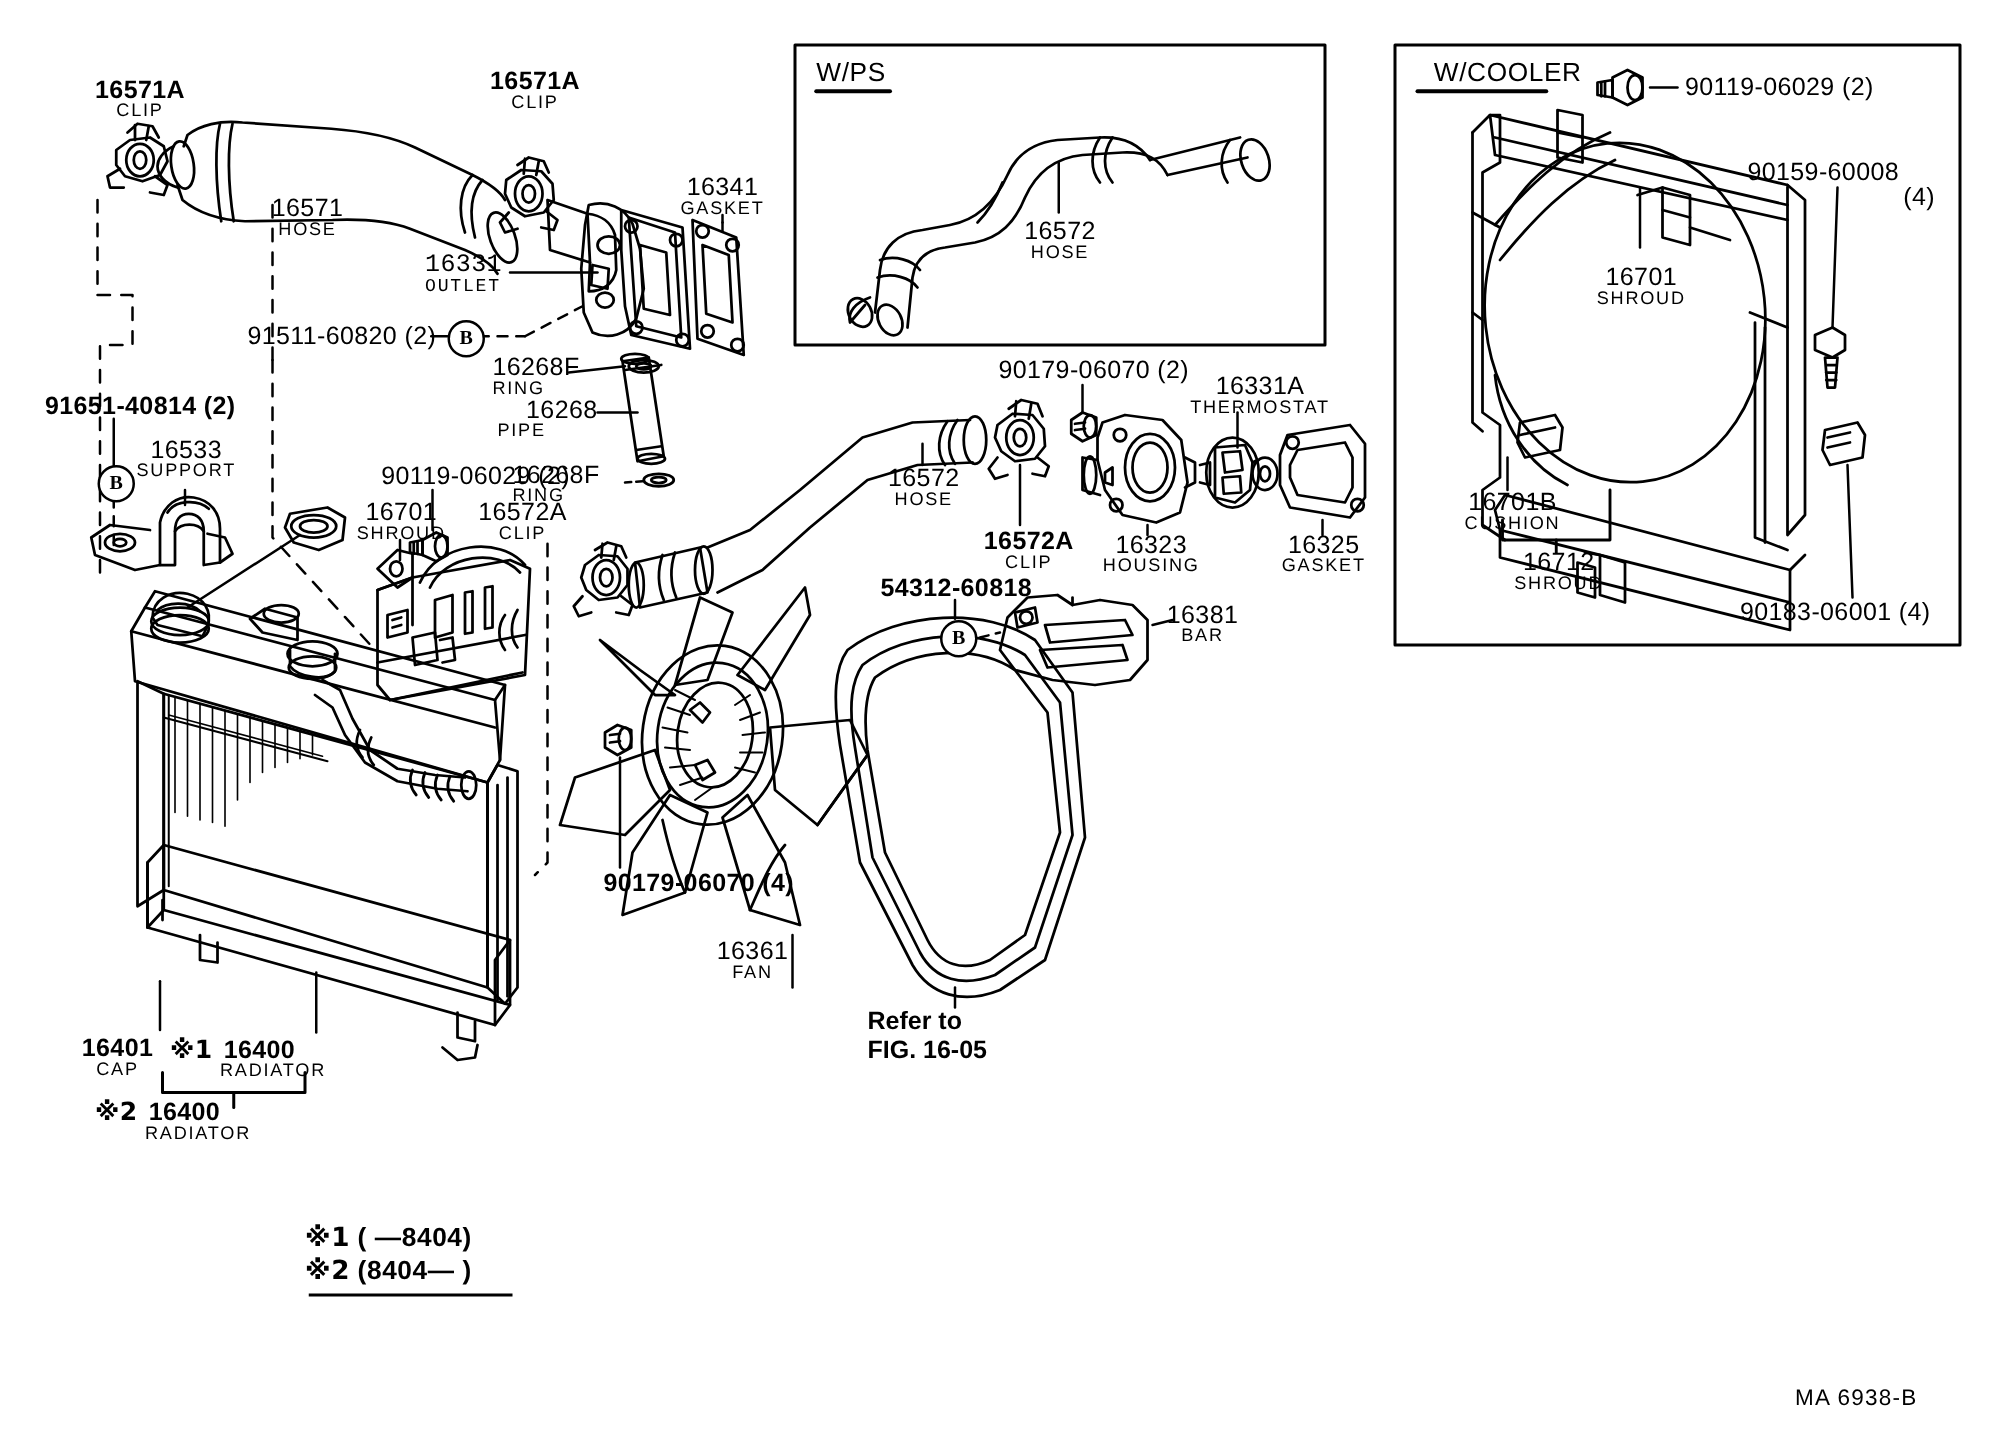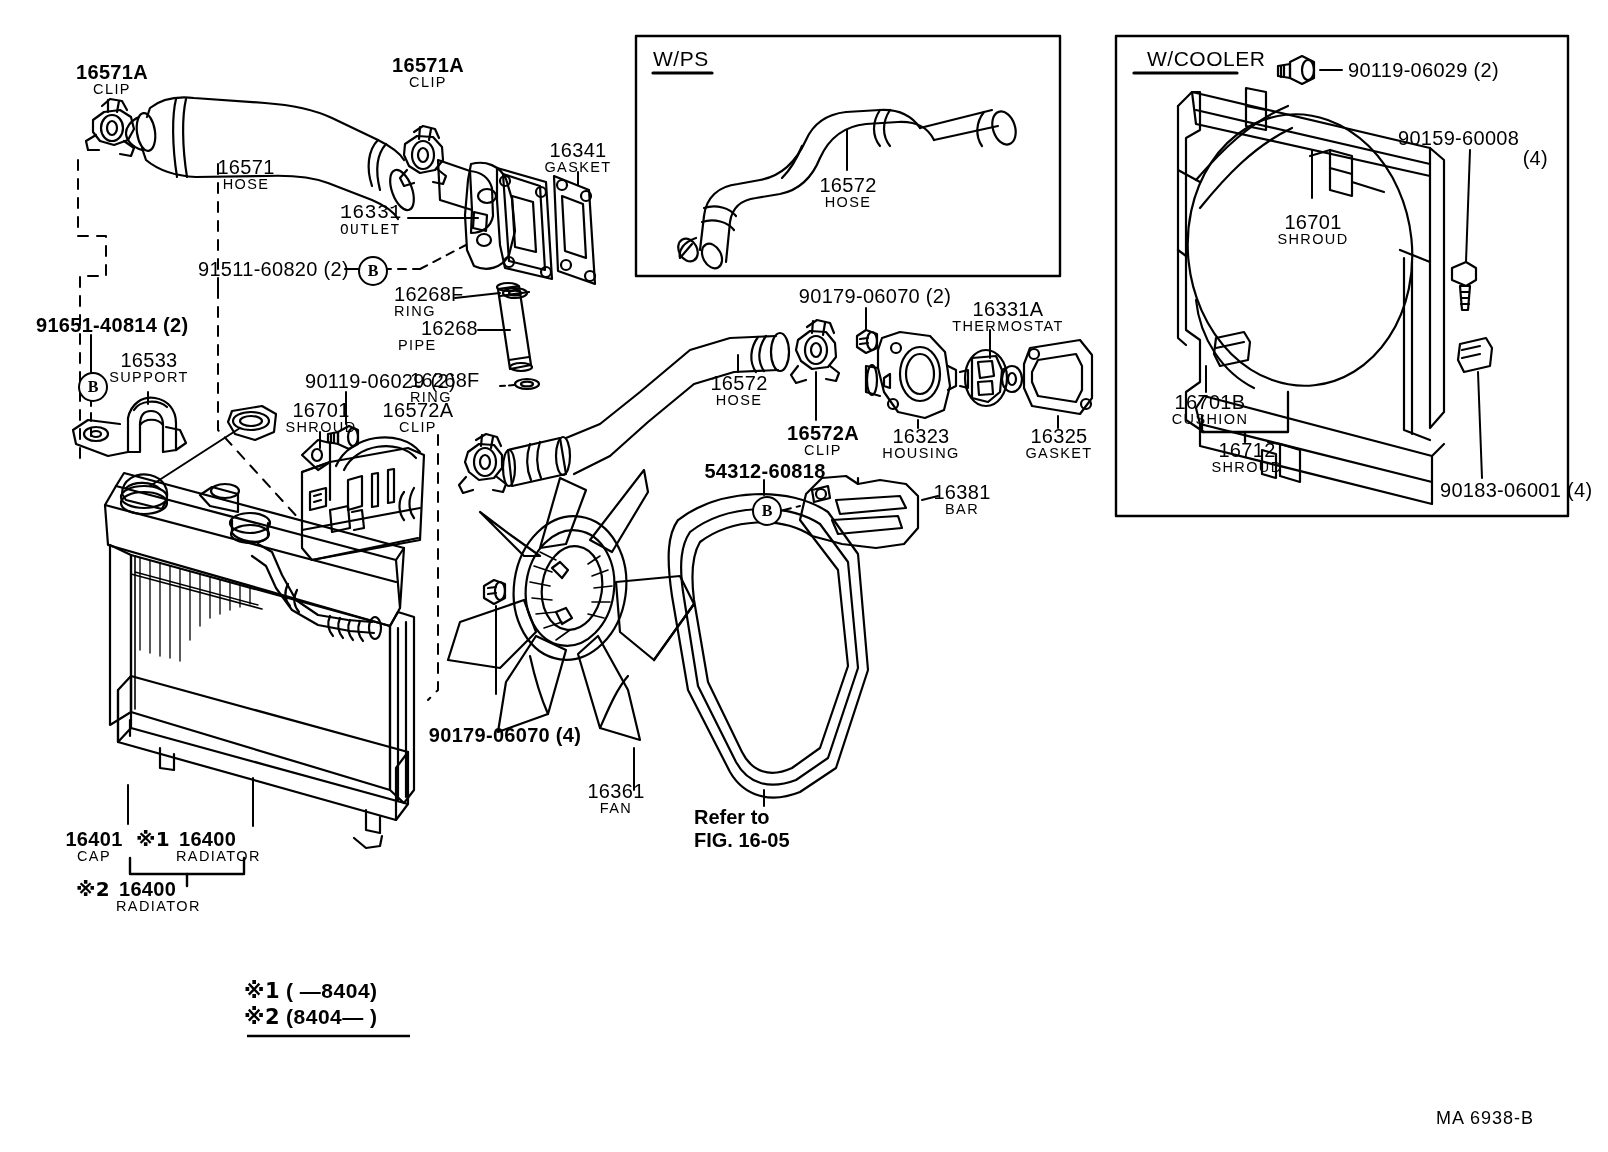--- a/index.html
+++ b/index.html
@@ -621,25 +621,25 @@
 <div class="lbl ctr" style="left:765px;top:461px;">
   <div class="numb">54312-60818</div>
 </div>
 <div class="bmark" style="left:752px;top:496px;">B</div>
 
 <div class="lbl ctr" style="left:962px;top:482px;">
   <div class="num">16381</div>
   <div class="sub">BAR</div>
 </div>
 
-<div class="lbl ctr" style="left:505px;top:697px;margin-top:28px;">
+<div class="lbl ctr" style="left:559px;top:697px;">
   <div class="numb">90179-06070 (4)</div>
 </div>
 
-<div class="lbl ctr" style="left:616px;top:751px;margin-top:30px;">
+<div class="lbl ctr" style="left:602px;top:751px;">
   <div class="num">16361</div>
   <div class="sub">FAN</div>
 </div>
 
 <div class="lbl reftxt" style="left:694px;top:806px;">
   <div>Refer to</div>
   <div>FIG. 16-05</div>
 </div>
 
 <div class="lbl ctr" style="left:94px;top:829px;">
@@ -704,19 +704,19 @@
 <div class="lbl ctr" style="left:1210px;top:392px;">
   <div class="num">16701B</div>
   <div class="sub">CUSHION</div>
 </div>
 
 <div class="lbl ctr" style="left:1247px;top:440px;">
   <div class="num">16712</div>
   <div class="sub">SHROUD</div>
 </div>
 
-<div class="lbl" style="left:1392px;top:480px;margin-left:48px;">
+<div class="lbl" style="left:1392px;top:480px;">
   <div class="num">90183-06001 (4)</div>
 </div>
 
 <div class="lbl code" style="left:1436px;top:1065px;margin-top:44px;">MA  6938-B</div>
 
 </div>
 
 </body></html>

